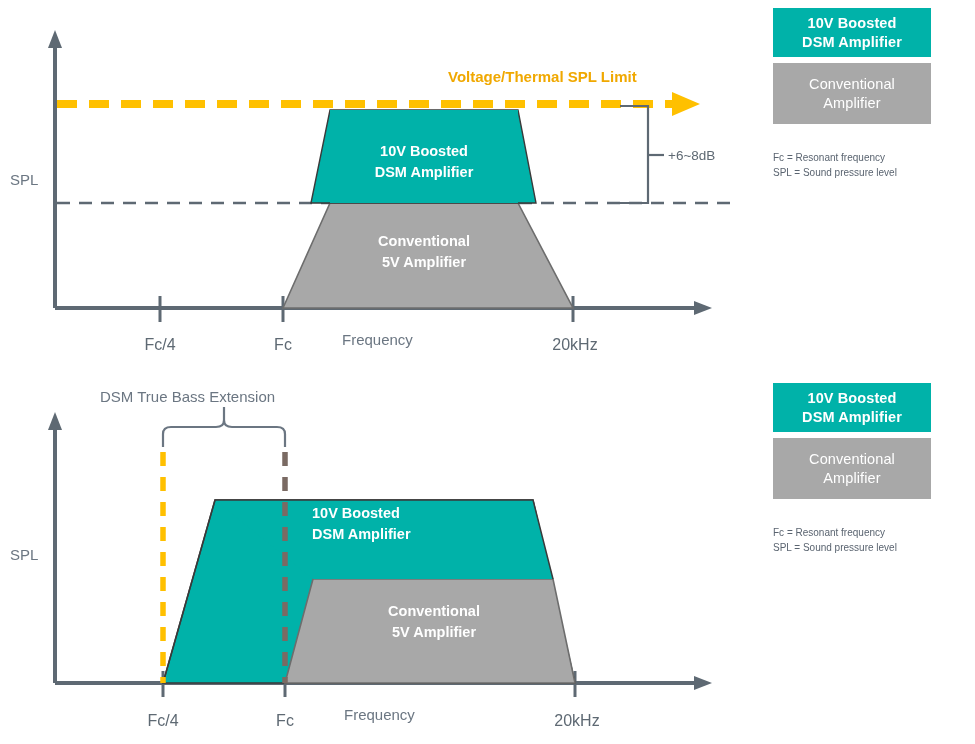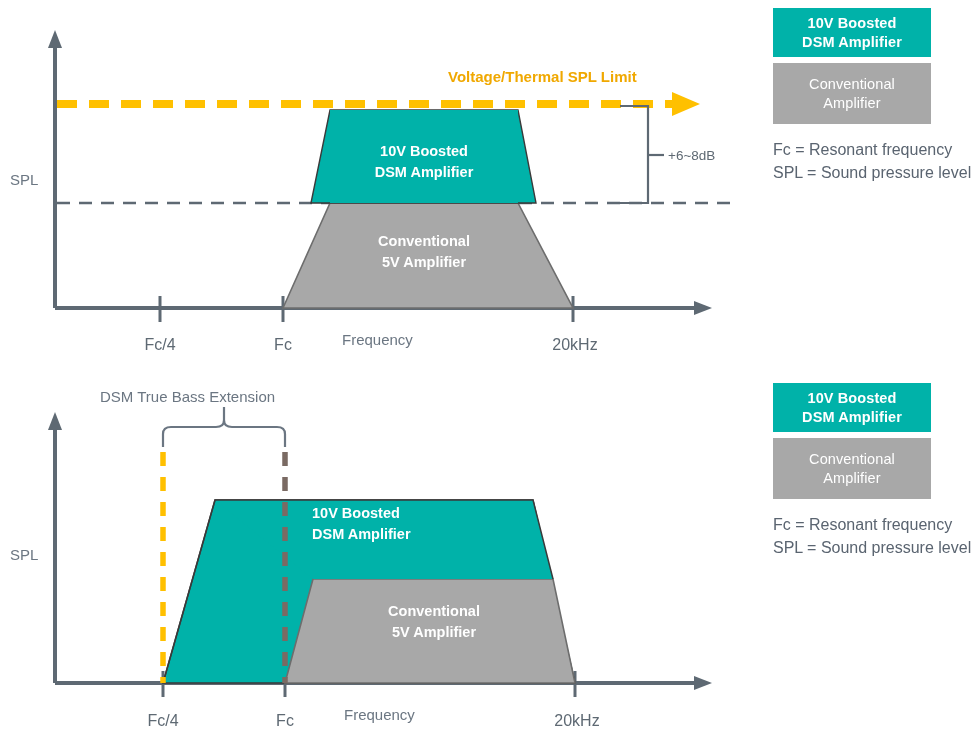--- a/index.html
+++ b/index.html
@@ -46,22 +46,22 @@
   }
   .legend-chip.gray {
     background: #a8a8a8;
     font-size: 14.5px;
     font-weight: normal;
     padding-top: 12px;
     padding-bottom: 12px;
   }
   .legend-gap { height: 6px; }
   .legend-note {
-    margin-top: 14px;
-    font-size: 16px;
+    margin-top: 27px;
+    font-size: 10px;
     color: #5a6470;
     line-height: 1.45;
     white-space: nowrap;
   }
   .legend-note div { white-space: nowrap; }
 
   
   text { font-family: "Liberation Sans", sans-serif; }
   .axis-label {
     font-size: 15px;

